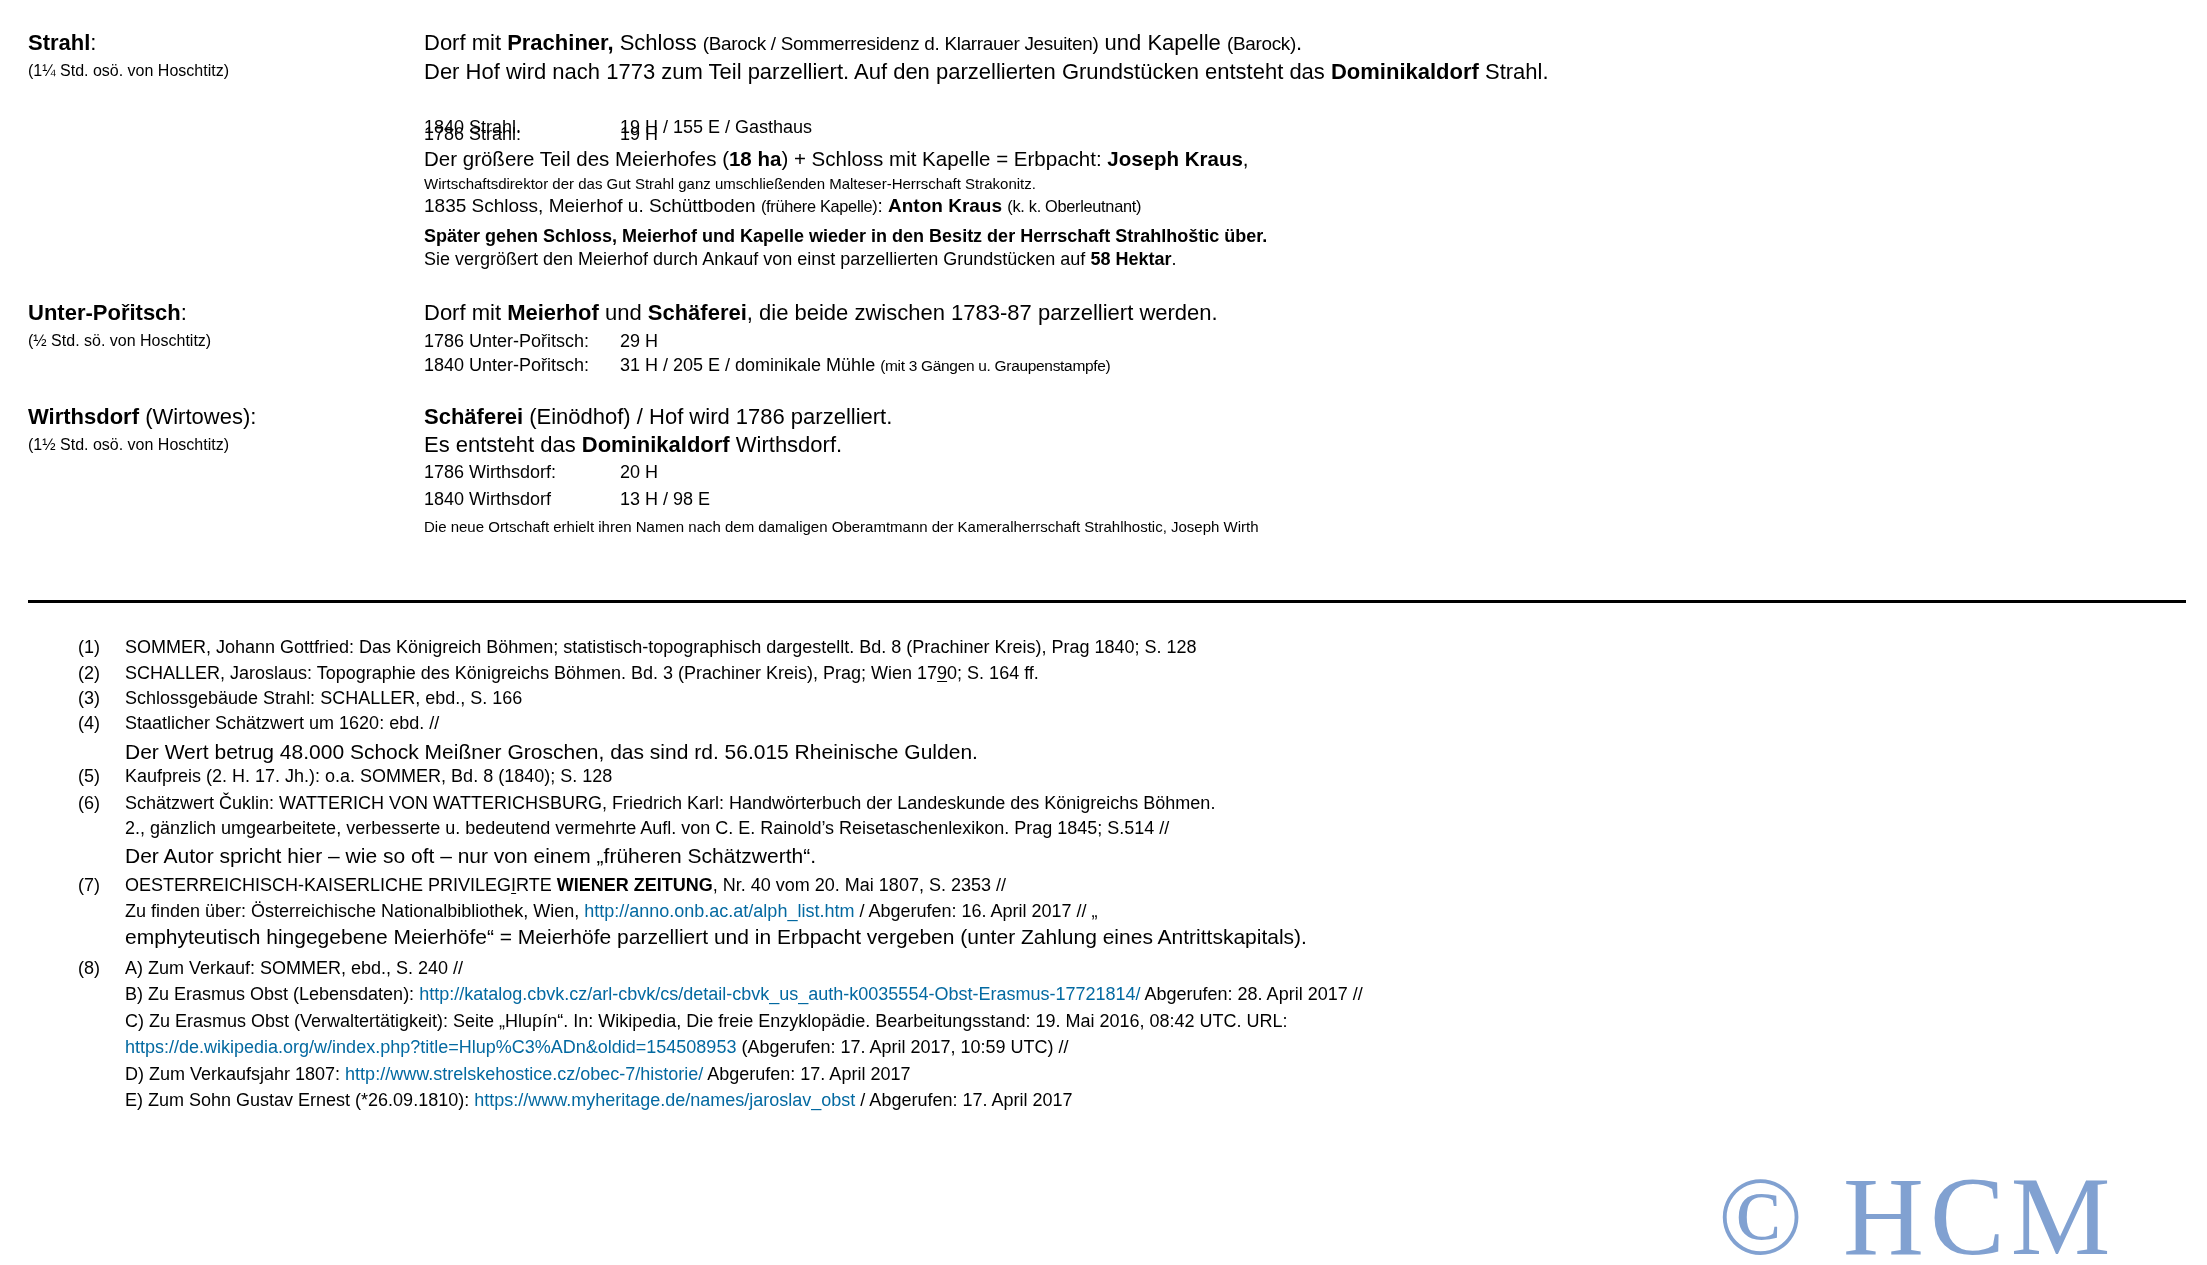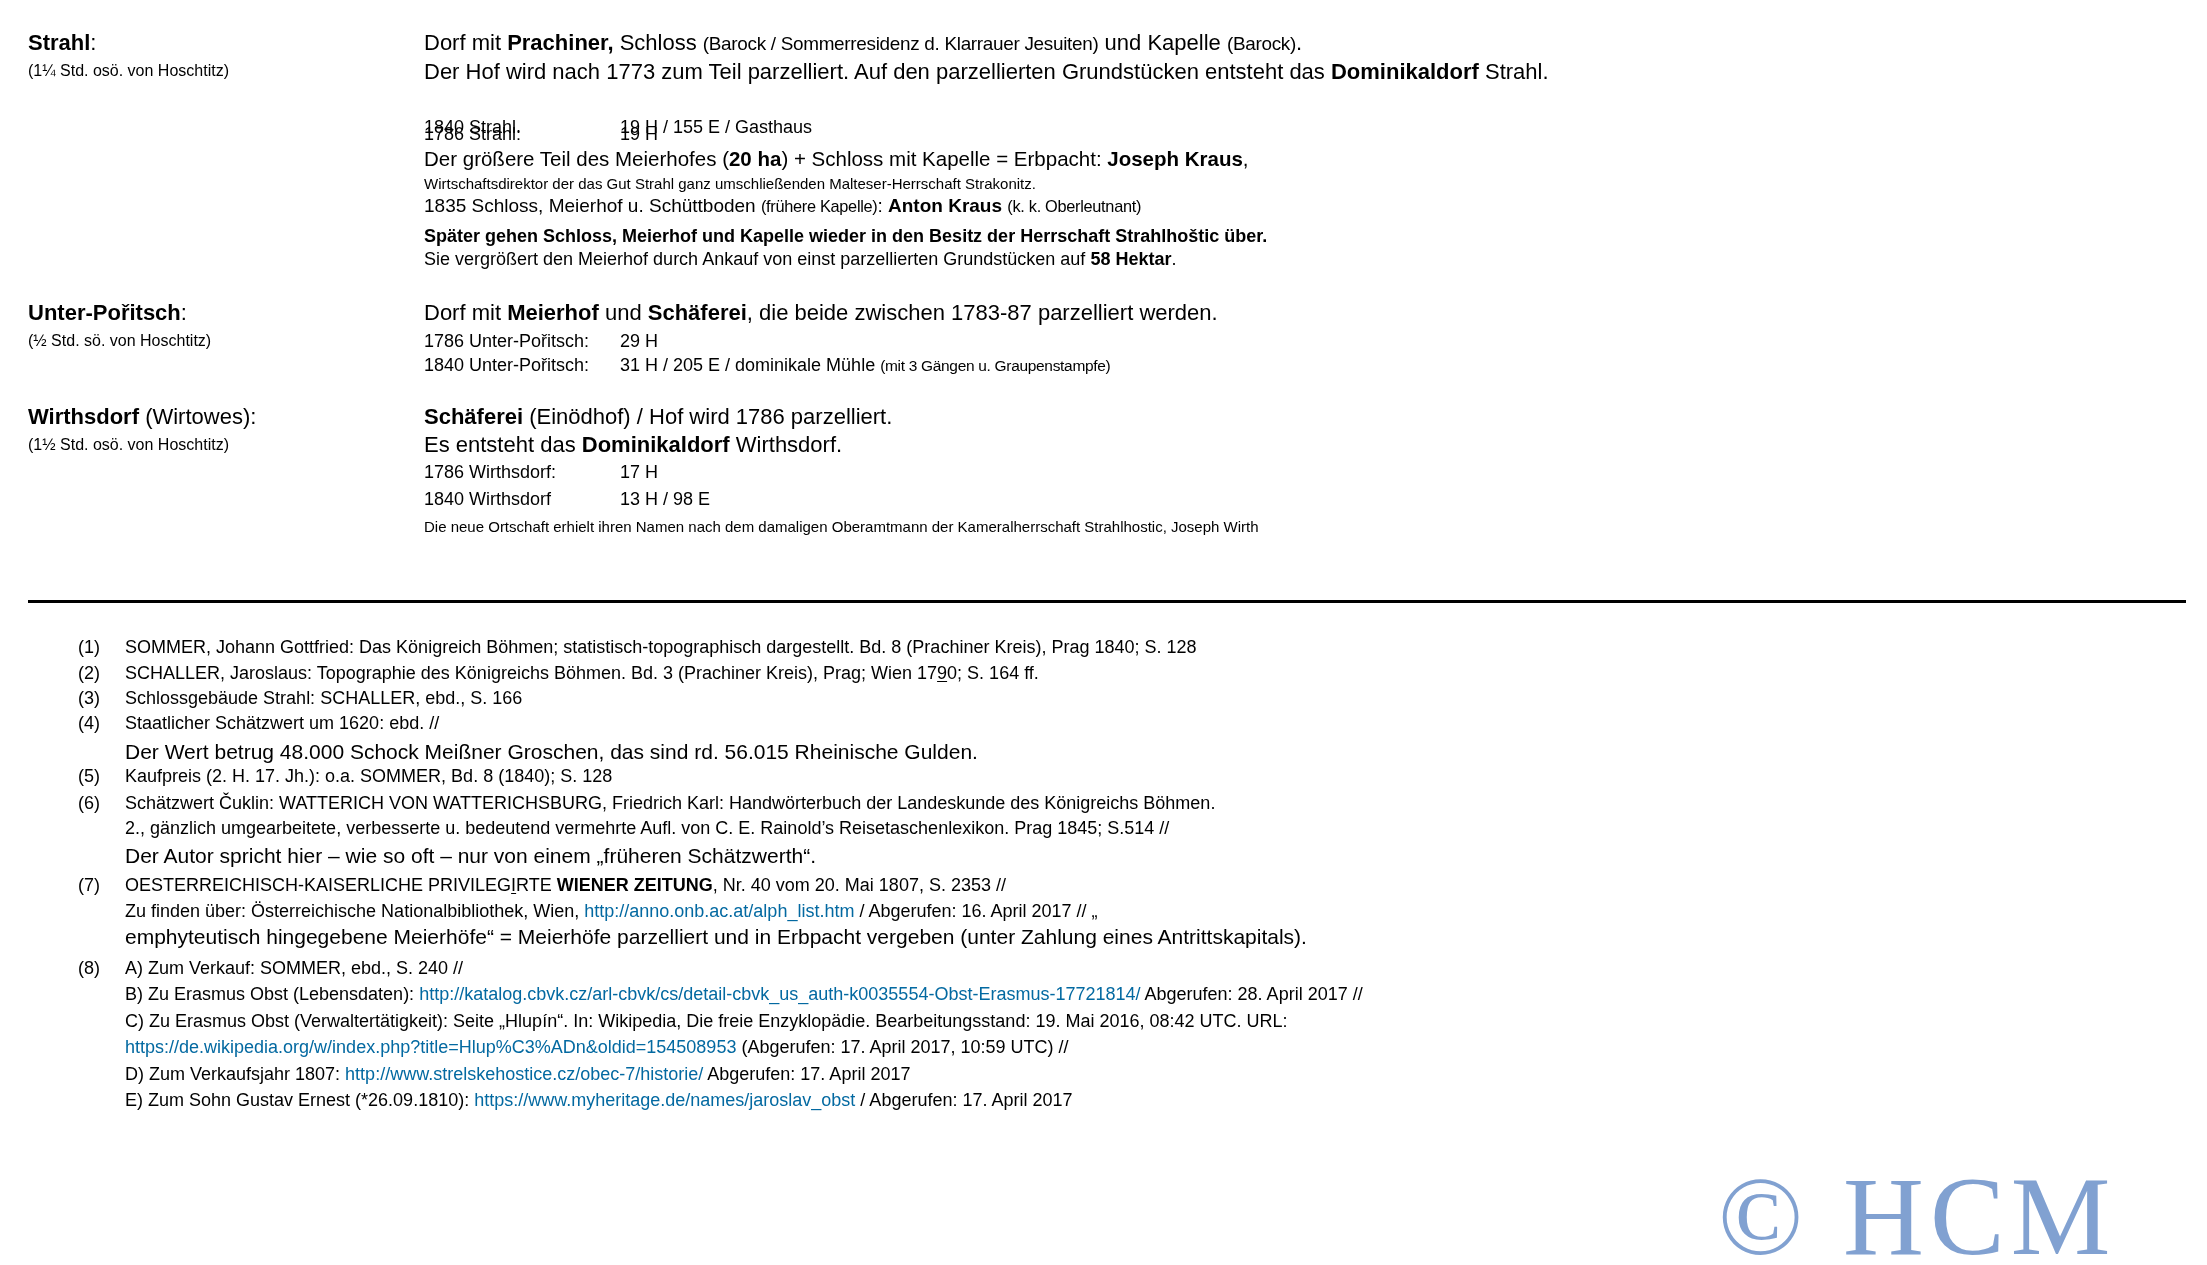--- a/index.html
+++ b/index.html
@@ -58,21 +58,21 @@
         </div>
         <div class="line data" style="top: 90px; margin-top: 34px;">
           <span>1786 Strahl:</span>
           <span class="val">19 H</span>
         </div>
         <div class="line data" style="top: 117px;">
           <span>1840 Strahl.</span>
           <span class="val">19 H / 155 E / Gasthaus</span>
         </div>
         <div class="line big" style="top: 146px;">
-          <span>Der größere Teil des Meierhofes (<b>20 ha</b>) + Schloss mit Kapelle = Erbpacht: <b>Joseph Kraus</b>,</span>
+          <span>Der größere Teil des Meierhofes (<b>18 ha</b>) + Schloss mit Kapelle = Erbpacht: <b>Joseph Kraus</b>,</span>
           
         </div>
         <div class="line small" style="top: 175px;">
           <span>Wirtschaftsdirektor der das Gut Strahl ganz umschließenden Malteser-Herrschaft Strakonitz.</span>
           
         </div>
         <div class="line mid" style="top: 194px;">
           <span>1835 Schloss, Meierhof u. Schüttboden <span class="nrw">(frühere Kapelle)</span>: <b>Anton Kraus</b> <span class="nrw">(k. k. Oberleutnant)</span></span>
           
         </div>
@@ -119,21 +119,21 @@
     <div class="line main" style="top: 404px;">
           <span><b>Schäferei</b> (Einödhof) / Hof wird 1786 parzelliert.</span>
           
         </div>
         <div class="line main" style="top: 432px;">
           <span>Es entsteht das <b>Dominikaldorf</b> Wirthsdorf.</span>
           
         </div>
         <div class="line data" style="top: 462px;">
           <span>1786 Wirthsdorf:</span>
-          <span class="val">17 H</span>
+          <span class="val">20 H</span>
         </div>
         <div class="line data" style="top: 489px;">
           <span>1840 Wirthsdorf</span>
           <span class="val">13 H / 98 E</span>
         </div>
         <div class="line small" style="top: 518px;">
           <span>Die neue Ortschaft erhielt ihren Namen nach dem damaligen Oberamtmann der Kameralherrschaft Strahlhostic, Joseph Wirth</span>
           
         </div>
       </div>

